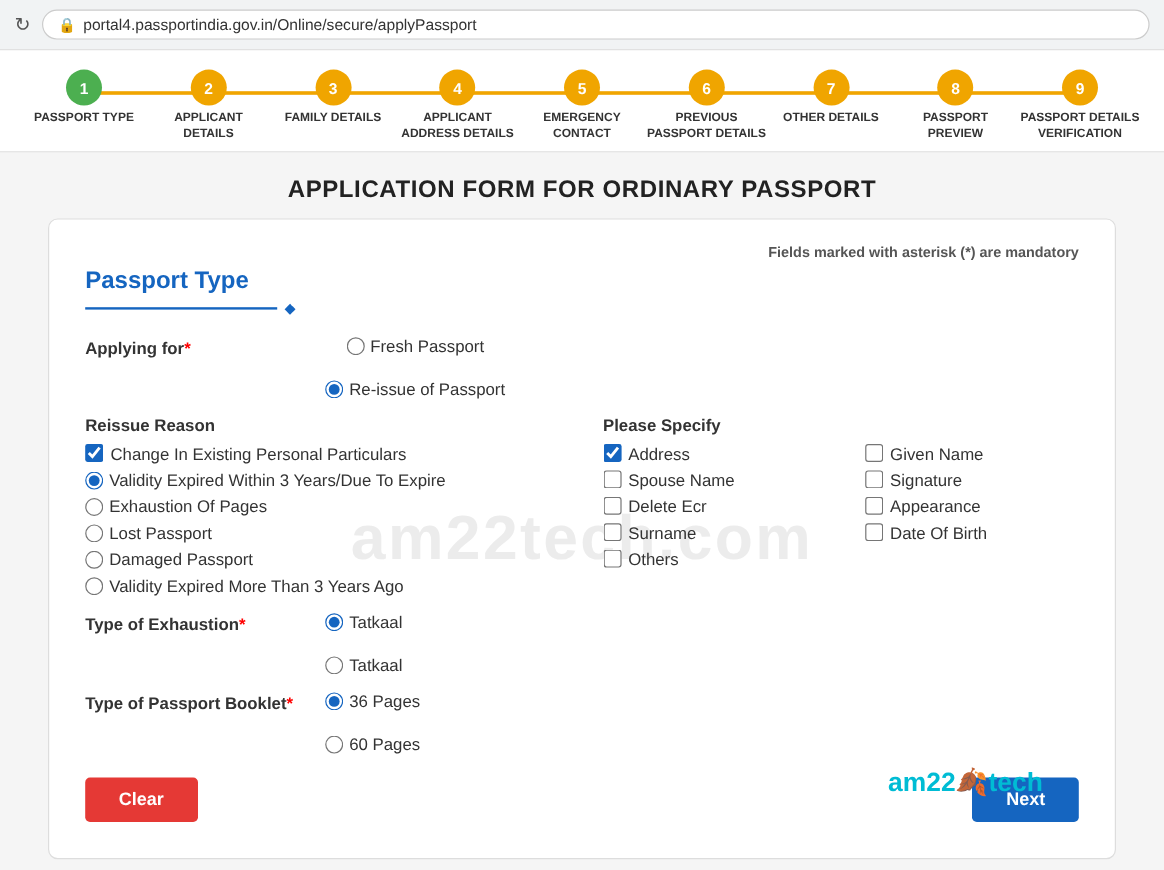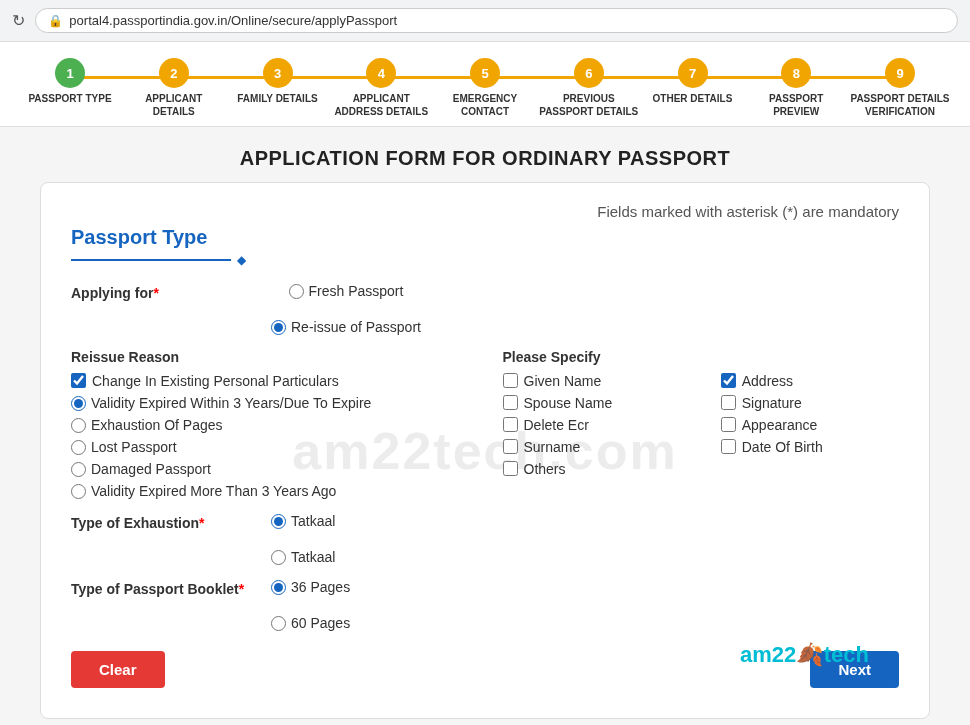--- a/index.html
+++ b/index.html
@@ -103,23 +103,24 @@
     .form-container {
       background: white;
       border: 1px solid #ddd;
       border-radius: 8px;
       margin: 0 40px 20px;
       padding: 20px 30px 30px;
       position: relative;
     }
     .mandatory-note {
       text-align: right;
-      font-size: 15px;
+      font-size: 12px;
       color: #555;
       margin-bottom: 6px;
+      font-weight: bold;
     }
 
     
     .section-title {
       font-size: 20px;
       color: #1565c0;
       font-weight: bold;
       margin-bottom: 4px;
     }
     .section-divider {
@@ -385,26 +386,26 @@
             <input type="radio" name="reissue_reason" value="validity_expired_3" style="">
             <span>Validity Expired More Than 3 Years Ago</span>
           </label>
         </div>
       </div>
 
       <div class="reason-col">
         <div class="reason-col-title">Please Specify</div>
         <div class="specify-grid">
           <label class="checkbox-option">
-            <input type="checkbox" style="">
-            <span>Given Name</span>
-          </label>
-          <label class="checkbox-option">
             <input type="checkbox" checked="" style="">
             <span>Address</span>
+          </label>
+          <label class="checkbox-option">
+            <input type="checkbox" style="">
+            <span>Given Name</span>
           </label>
           <label class="checkbox-option">
             <input type="checkbox" style="">
             <span>Spouse Name</span>
           </label>
           <label class="checkbox-option">
             <input type="checkbox" style="">
             <span>Signature</span>
           </label>
           <label class="checkbox-option">

